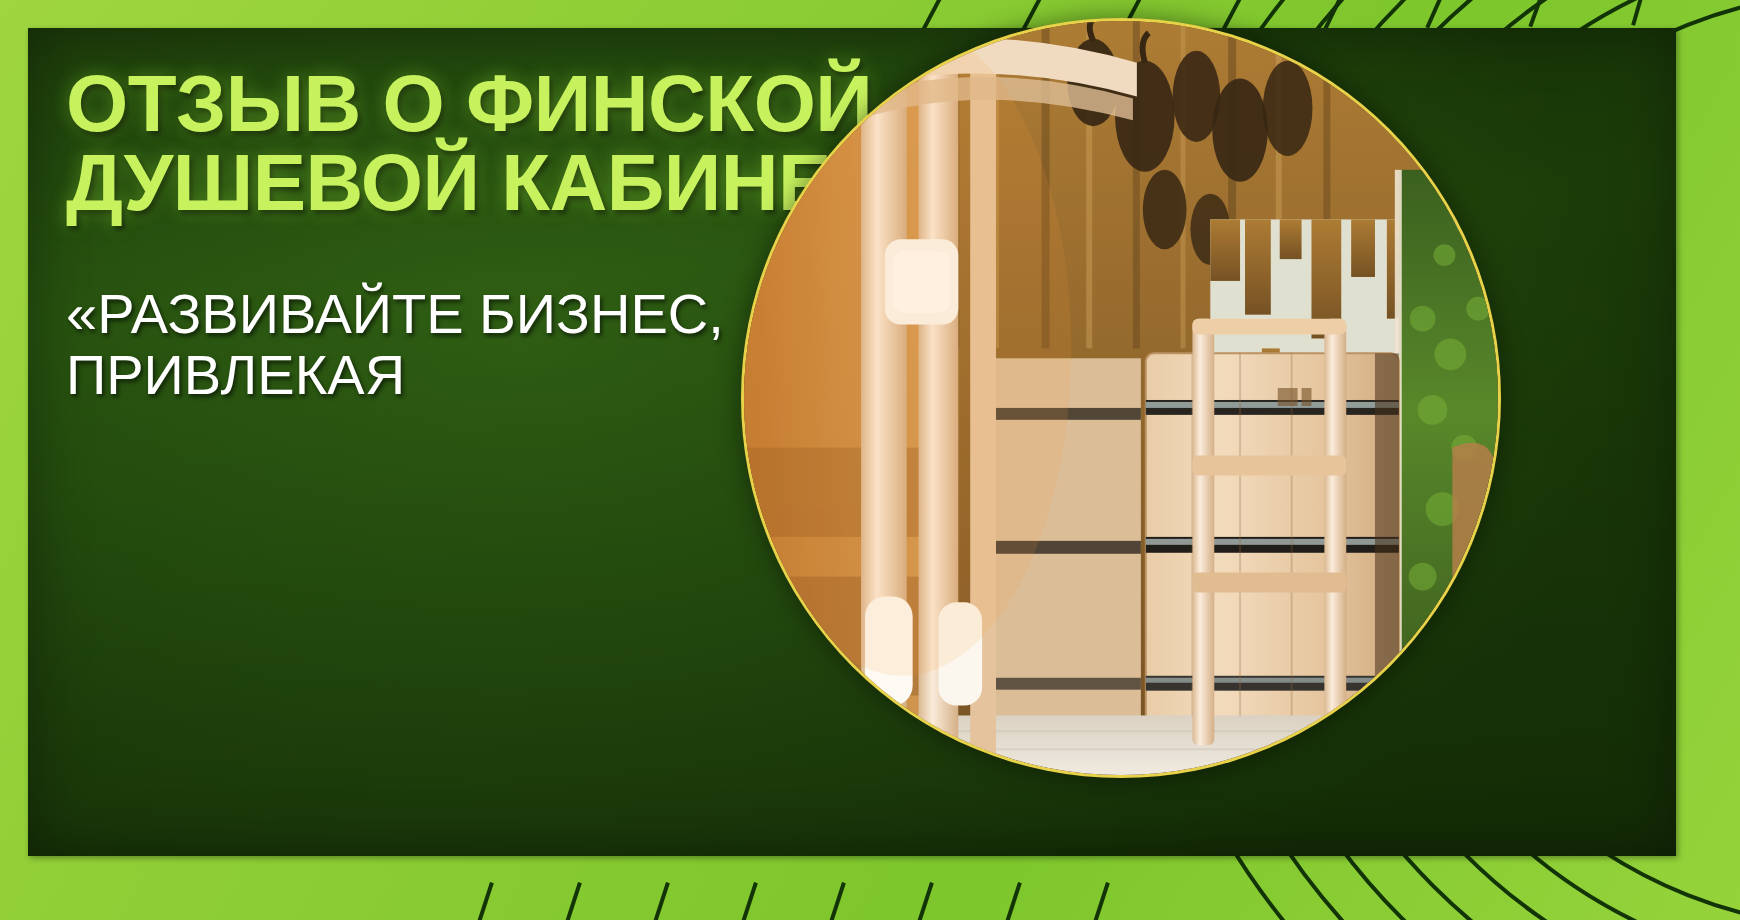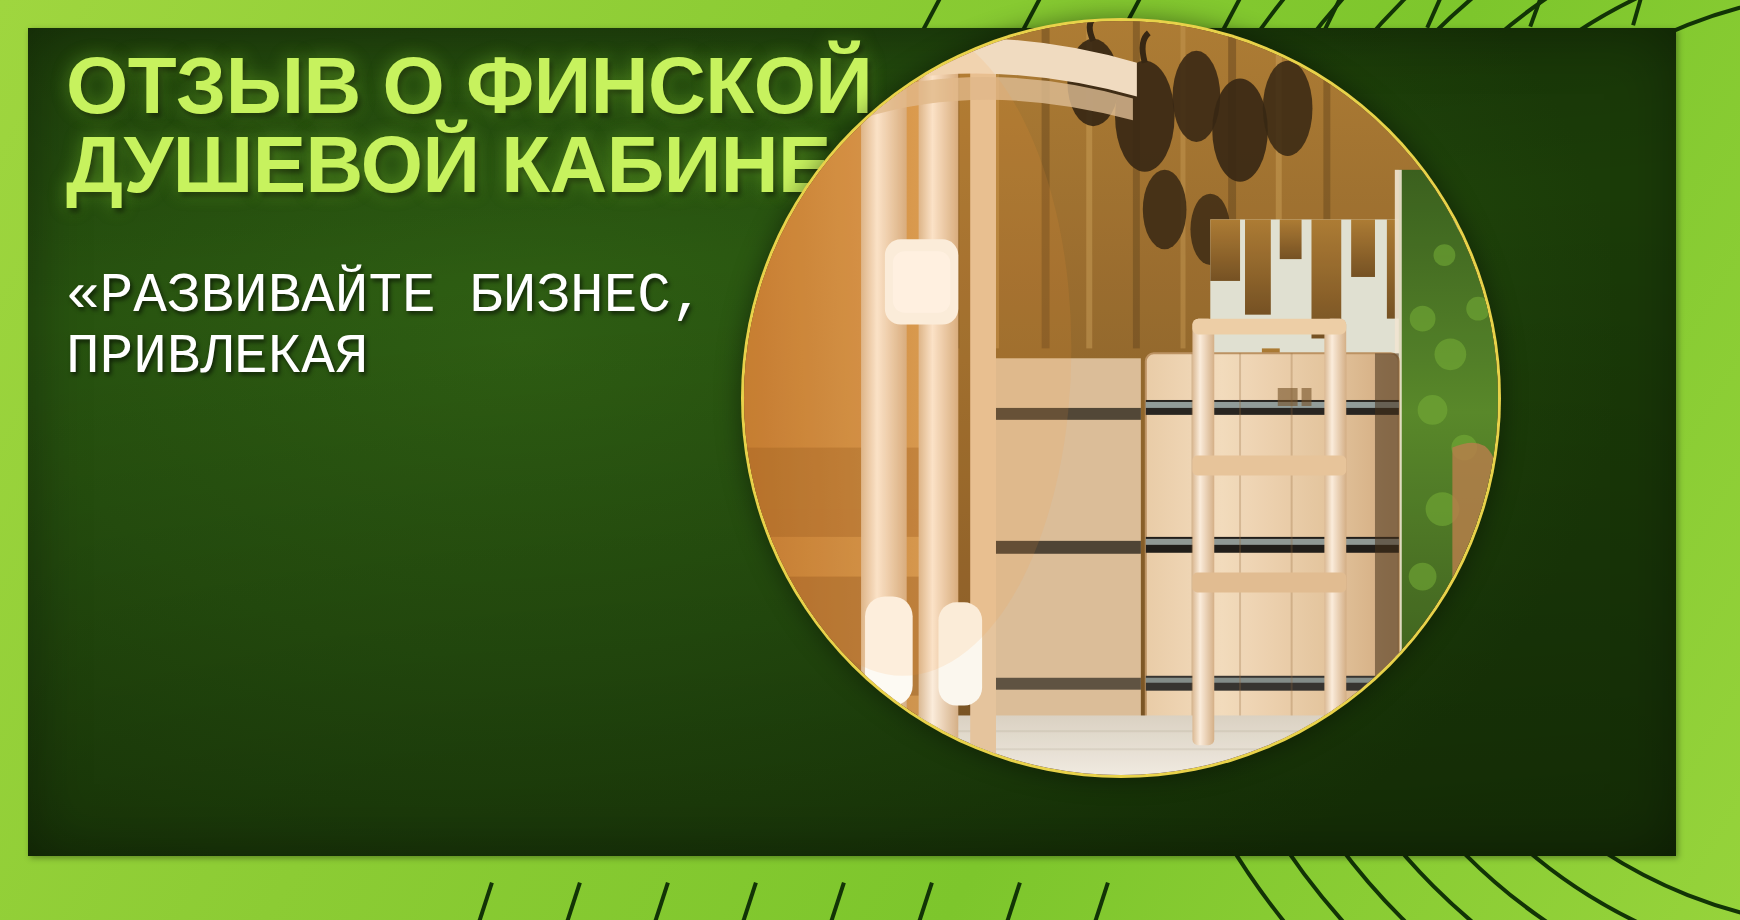--- a/index.html
+++ b/index.html
@@ -65,21 +65,21 @@
     position: absolute;
     inset: 0;
     background: linear-gradient(175deg, rgba(0,0,0,0.18) 0%, rgba(0,0,0,0) 30%, rgba(0,0,0,0.28) 100%);
     pointer-events: none;
   }
 
   
   .text-col {
     position: absolute;
     left: 38px;
-    top: 18px;
+    top: 36px;
     width: 720px;
   }
   .headline {
     margin: 0;
     color: #c7f25e;
     font-size: 80px;
     line-height: 0.99;
     font-weight: bold;
     letter-spacing: -0.5px;
     font-stretch: condensed;
@@ -93,21 +93,20 @@
   .subhead {
     margin: 0;
     padding-top: 62px;
     color: #ffffff;
     font-size: 56px;
     line-height: 1.08;
     font-weight: normal;
     font-stretch: condensed;
     text-shadow: 2px 3px 4px rgba(0,0,0,0.6);
     text-transform: uppercase;
-    font-family: Liberation Mono, monospace;
   }
   .subhead .ln { display: block; white-space: nowrap; }
 
   
   .photo-ring {
     position: absolute;
     left: 741px;
     top: 18px;
     width: 760px;
     height: 760px;

